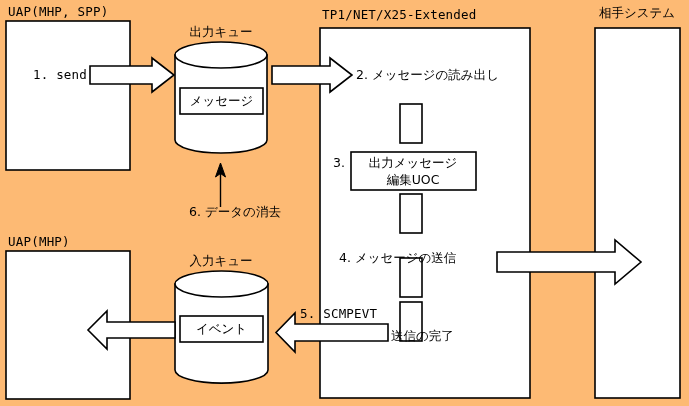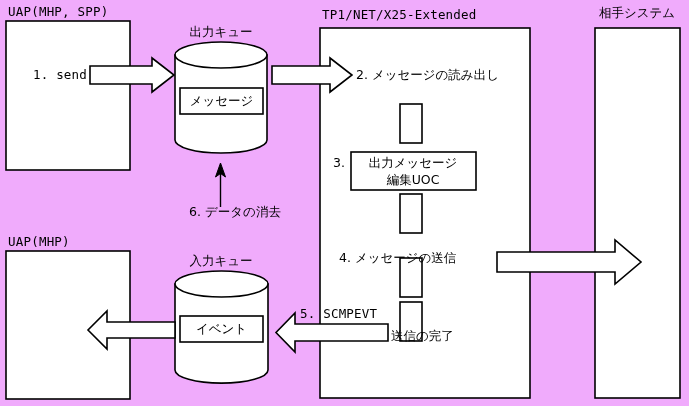--- a/index.html
+++ b/index.html
@@ -7,21 +7,21 @@
     padding: 0;
     background: #ffffff;
   }
   body {
     font-family: "DejaVu Sans", sans-serif;
   }
   #diagram-root {
     position: relative;
     width: 689px;
     height: 406px;
-    background: #f0abfc;
+    background: #fdba74;
     overflow: hidden;
   }
   svg.diagram-canvas {
     position: absolute;
     left: 0;
     top: 0;
     width: 689px;
     height: 406px;
     display: block;
   }

